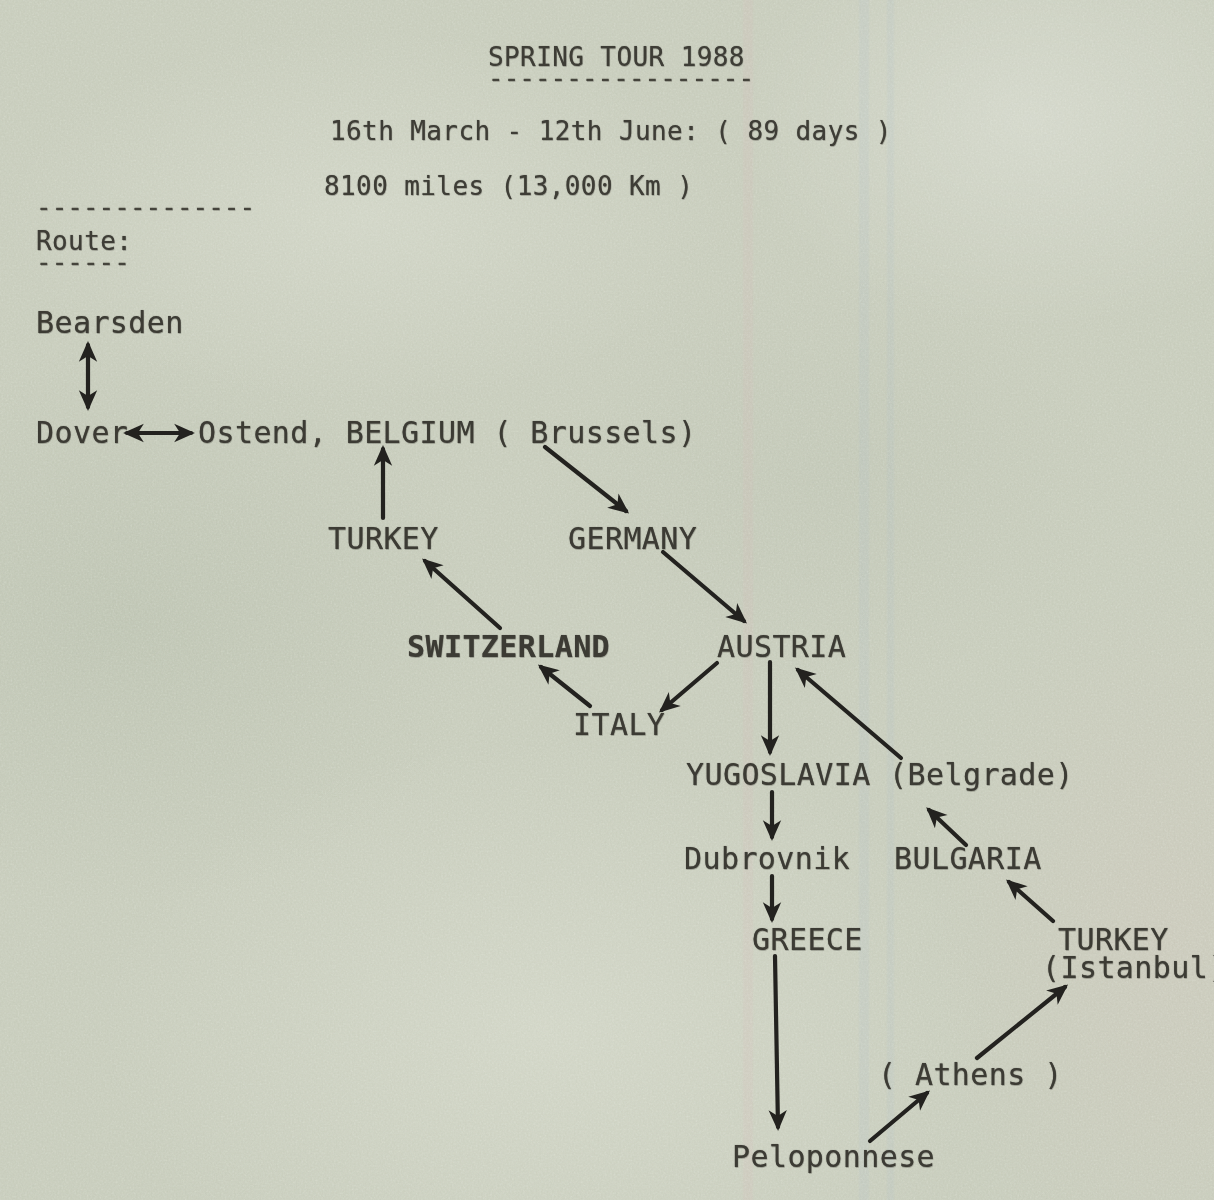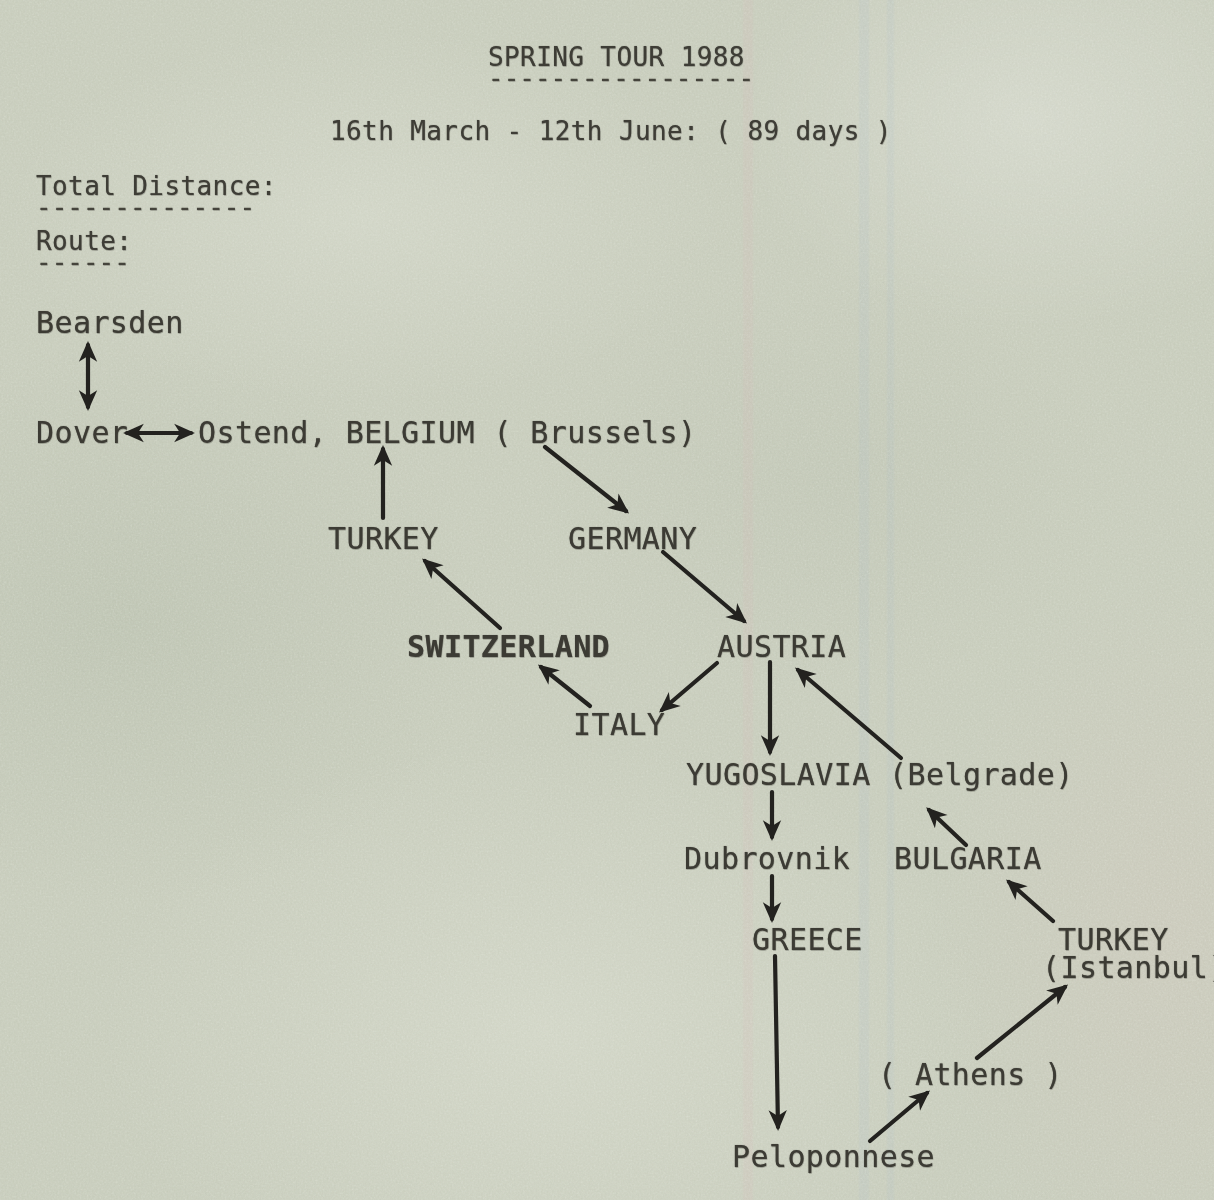--- a/index.html
+++ b/index.html
@@ -72,21 +72,21 @@
       <feColorMatrix type="saturate" values="0.18"></feColorMatrix>
     </filter>
     <rect x="0" y="0" width="1214" height="1200" filter="url(#grainf)"></rect>
   </svg>
 
   <div class="txt" style="left:488px; top:42px;">SPRING TOUR 1988</div>
   <div class="txt dash" style="left:488px; top:63px;">-----------------</div>
 
   <div class="txt" style="left:330px; top:116px;">16th March - 12th June: ( 89 days )</div>
 
-  <div class="txt" style="left:36px; top:171px;">Total Distance:</div>
+  <div class="txt" style="left:324px; top:171px;">8100 miles (13,000 Km )</div>
   <div class="txt dash" style="left:36px; top:192px;">--------------</div>
 
   <div class="txt" style="left:36px; top:226px;">Route:</div>
   <div class="txt dash" style="left:36px; top:247px;">------</div>
 
   <div id="nodes-layer">
       <div class="node" style="left: 36px; top: 308px;">Bearsden</div>
       <div class="node" style="left: 36px; top: 418px;">Dover</div>
       <div class="node" style="left: 198px; top: 418px;">Ostend, BELGIUM ( Brussels)</div>
       <div class="node" style="left: 328px; top: 524px;">TURKEY</div>

